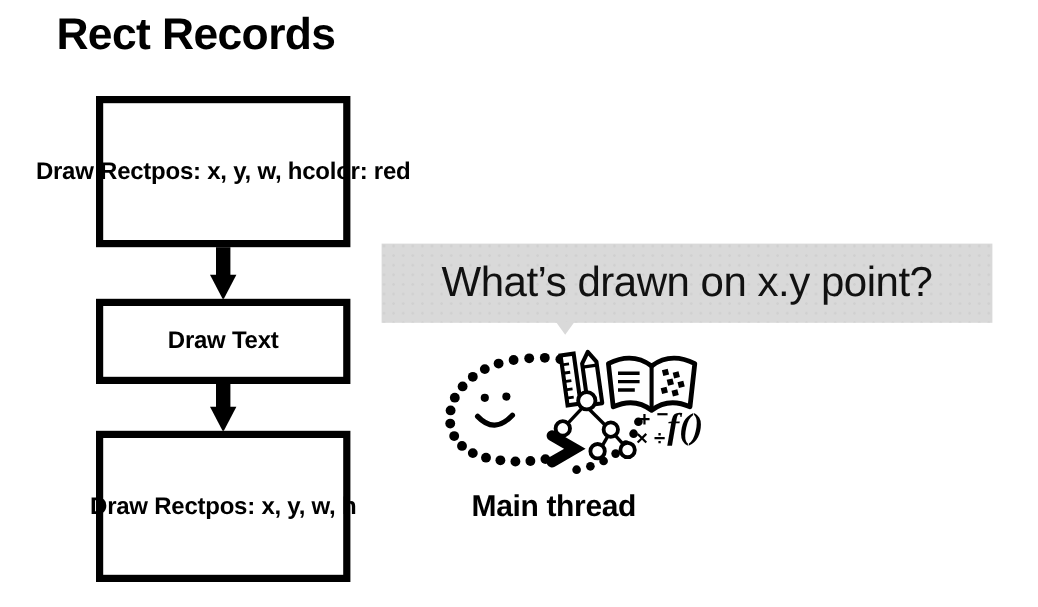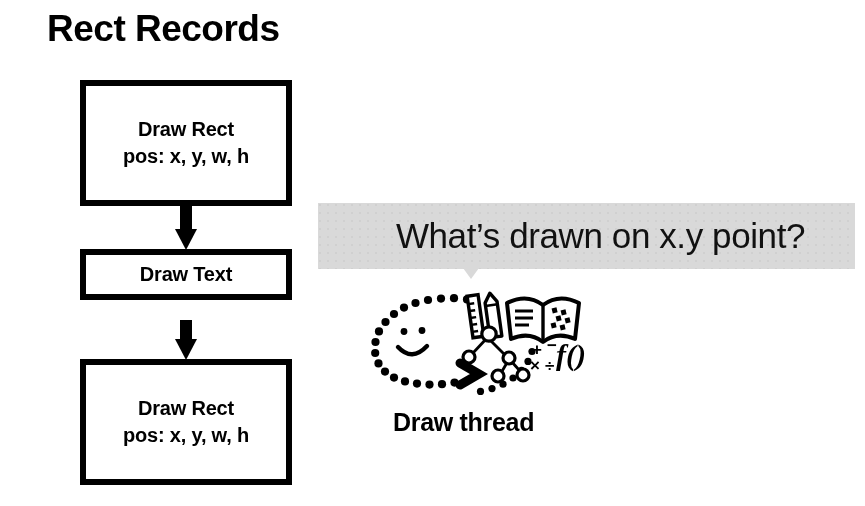--- a/index.html
+++ b/index.html
@@ -30,35 +30,35 @@
 
   
   .record-box {
     position: absolute;
     left: 80px;
     width: 212px;
     box-sizing: border-box;
     border: 6px solid #000000;
     background: #ffffff;
     display: flex;
-    flex-direction: column;
+    flex-direction: row;
     align-items: center;
     justify-content: center;
     text-align: center;
   }
   .record-line {
     font-size: 20px;
     font-weight: bold;
     line-height: 27px;
     letter-spacing: -0.2px;
     color: #000000;
     white-space: nowrap;
   }
   #record-box-1 { top: 80px;  height: 126px; }
-  #record-box-2 { top: 249px; height: 51px;  }
+  #record-box-2 { top: 249px; height: 71px;  }
   #record-box-3 { top: 359px; height: 126px; }
 
   
   .flow-arrow {
     position: absolute;
     left: 175px;
     width: 22px;
   }
   .flow-arrow .shaft {
     position: absolute;
@@ -90,21 +90,20 @@
     top: 203px;
     width: 509px;
     height: 66px;
     background: #d9d9d9;
     background-image:
       radial-gradient(circle at 2px 2px, rgba(0,0,0,0.045) 1px, transparent 1.2px);
     background-size: 8px 8px;
     display: flex;
     align-items: center;
     justify-content: center;
-    padding-left: 28px;
   }
   #speech-bubble-text {
     font-size: 35px;
     font-weight: normal;
     letter-spacing: -0.4px;
     color: #111111;
     white-space: nowrap;
   }
   #speech-bubble-tail {
     position: absolute;
@@ -142,20 +141,21 @@
   }
 </style>
 </head>
 <body>
 
 <div id="slide-title">Rect Records</div>
 
 <div id="record-box-1" class="record-box">
   <div class="record-line">Draw Rect</div>
   <div class="record-line">pos: x, y, w, h</div>
+  <div class="record-line">color: red</div>
 </div>
 
 <div id="flow-arrow-1" class="flow-arrow">
   <div class="shaft"></div>
   <div class="head"></div>
 </div>
 
 <div id="record-box-2" class="record-box">
   <div class="record-line">Draw Text</div>
 </div>
@@ -260,13 +260,13 @@
       <text x="170" y="88">×</text>
       <text x="185" y="88">÷</text>
     </g>
 
     <g fill="#000000">
       <text x="196" y="82" font-family="'Liberation Serif', serif" font-style="italic" font-weight="bold" font-size="30">f()</text>
     </g>
   </svg>
 </div>
 
-<div id="main-thread-label">Draw thread</div>
+<div id="main-thread-label">Main thread</div>
 
 </body></html>

